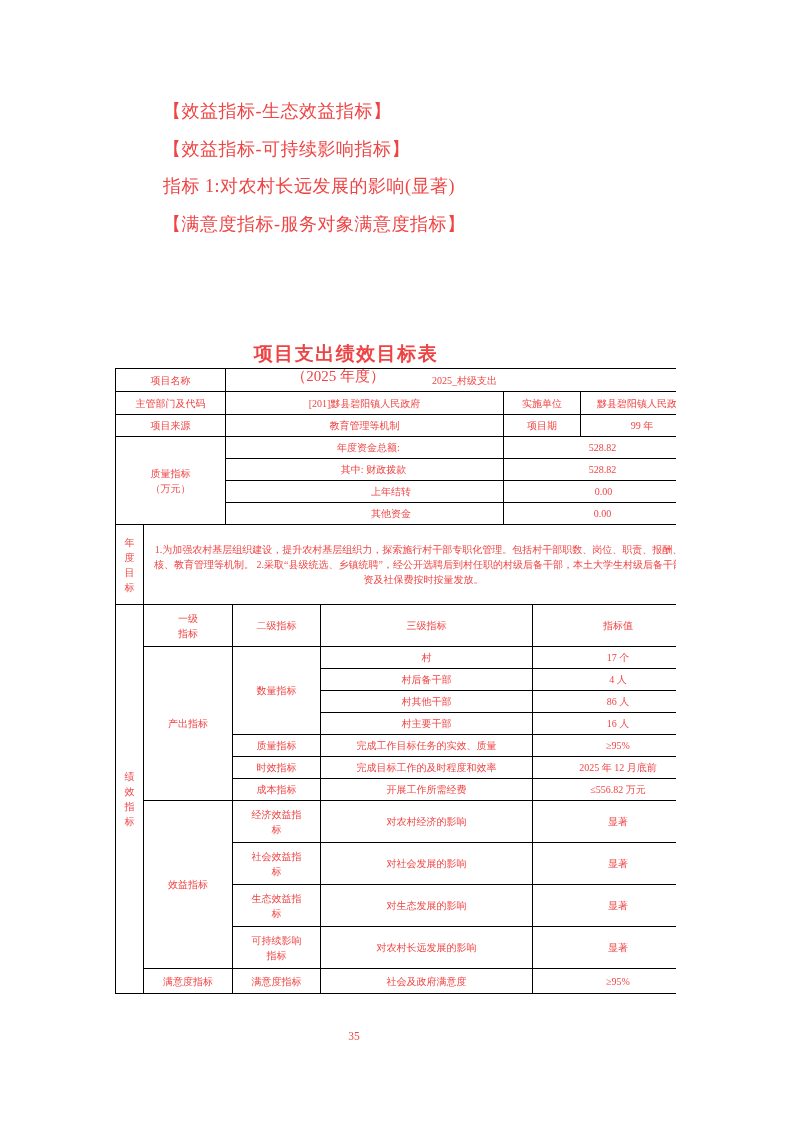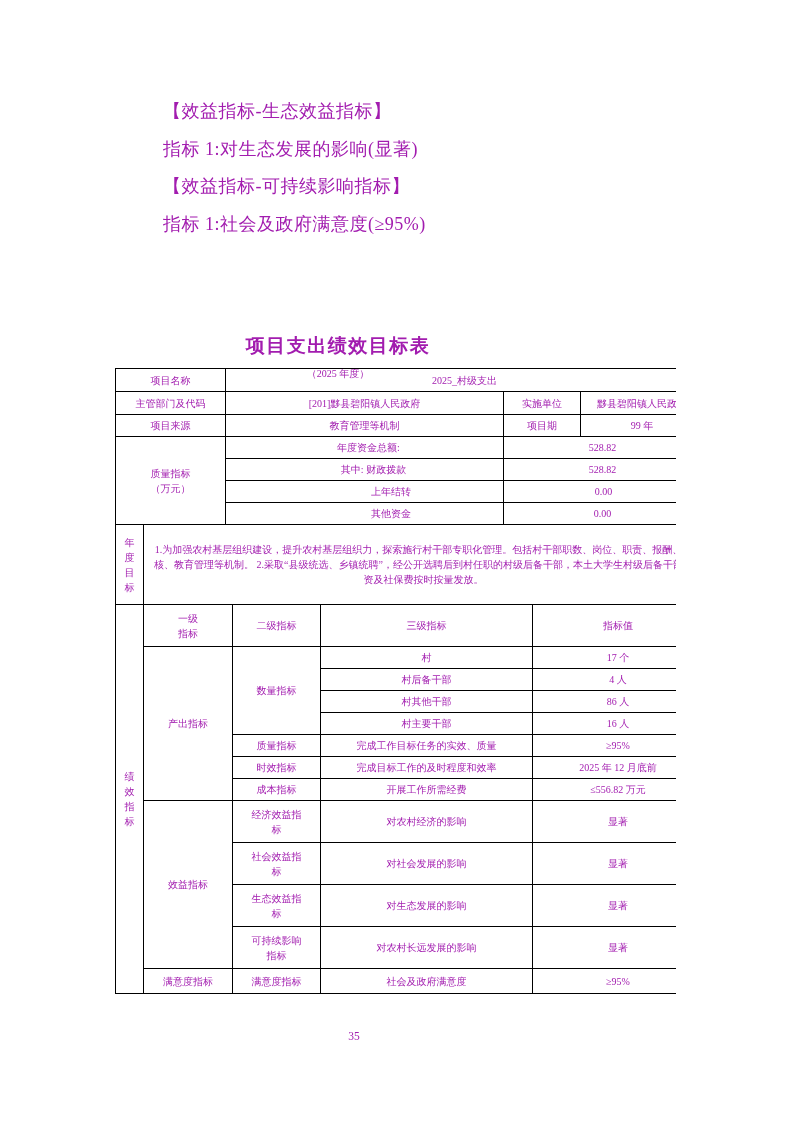--- a/index.html
+++ b/index.html
@@ -1,46 +1,46 @@
 <!DOCTYPE html>
 <html><head>
 <meta charset="utf-8">
 <style>
   html,body { margin:0; padding:0; background:#ffffff; }
   .page {
     position:relative;
     width:676px; height:1122px;
     background:#ffffff;
-    color:#a21caf;
+    color:#ef4444;
     font-family:"Liberation Serif","DejaVu Serif",serif;
     overflow:hidden;
   }
   
   .summary { position:absolute; left:163px; top:93px; }
   .summary p {
     margin:0;
     font-size:18px;
     line-height:37.5px;
     white-space:nowrap;
     letter-spacing:0.5px;
   }
   
   .doc-title {
     position:absolute; top:333px; left:0; width:100%;
-    margin:0;
+    margin:8px;
     text-align:center;
     font-family:"Liberation Sans","DejaVu Sans",sans-serif;
     font-weight:bold;
     font-size:19px;
     letter-spacing:1.5px;
   }
   .doc-subtitle {
     position:absolute; top:367px; left:0; width:100%;
     text-align:center;
-    font-size:10px;
+    font-size:15px;
   }
   
   table.main {
     position:absolute; left:115px; top:368px;
     width:588px;
     border-collapse:collapse;
     table-layout:fixed;
     font-size:10px;
     padding-left:32px;
   }
@@ -70,23 +70,23 @@
     font-size:11.5px;
   }
 </style>
 </head>
 <body>
 
 <div class="page">
 
   <div class="summary">
     <p>【效益指标-生态效益指标】</p>
-    <p>指标 1:对生态发展的影响(显著)</p>
     <p>【效益指标-可持续影响指标】</p>
-    <p>指标 1:社会及政府满意度(≥95%)</p>
+    <p>指标 1:对农村长远发展的影响(显著)</p>
+    <p>【满意度指标-服务对象满意度指标】</p>
   </div>
 
   <h1 class="doc-title">项目支出绩效目标表</h1>
   <div class="doc-subtitle">（2025 年度）</div>
 
   <table class="main">
     <colgroup>
       <col style="width:28px">
         <col style="width:82px">
         <col style="width:7px">

